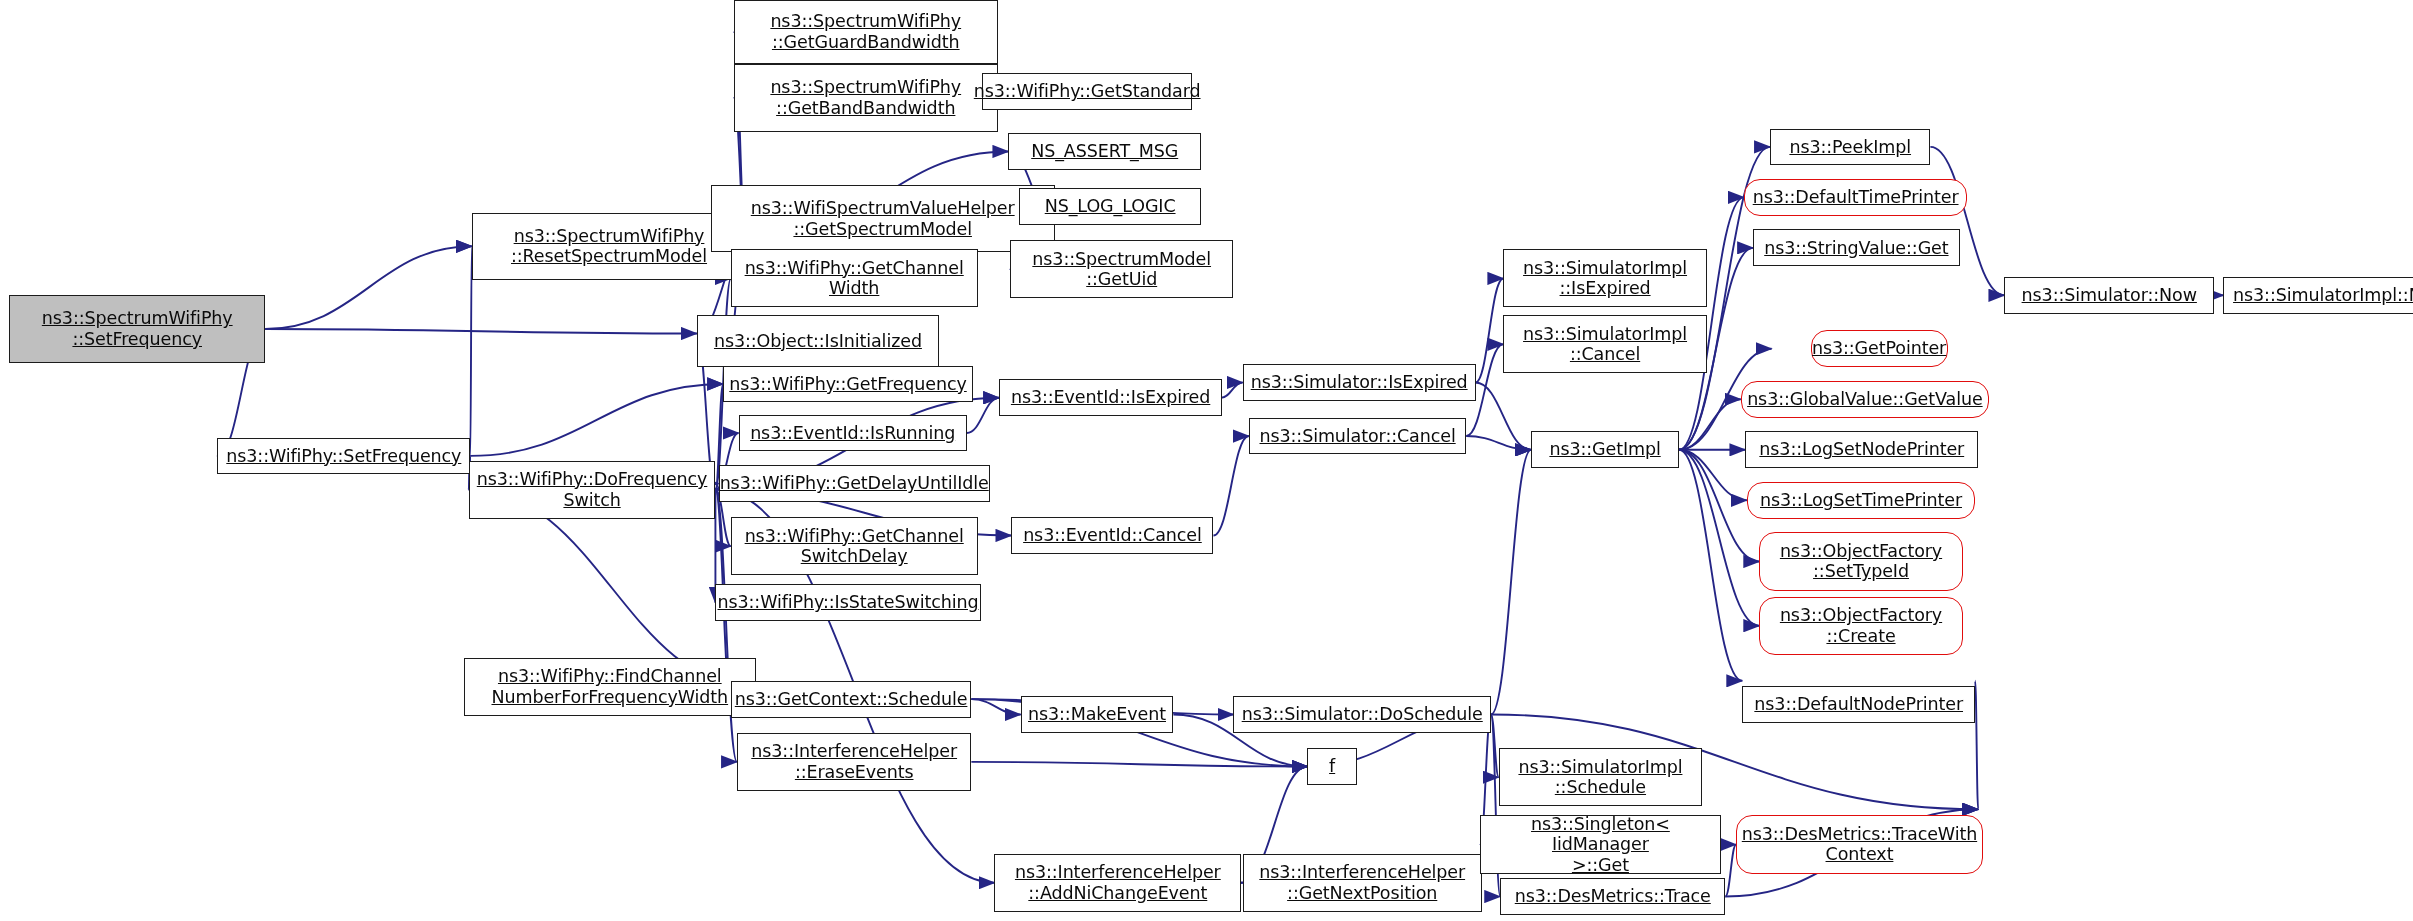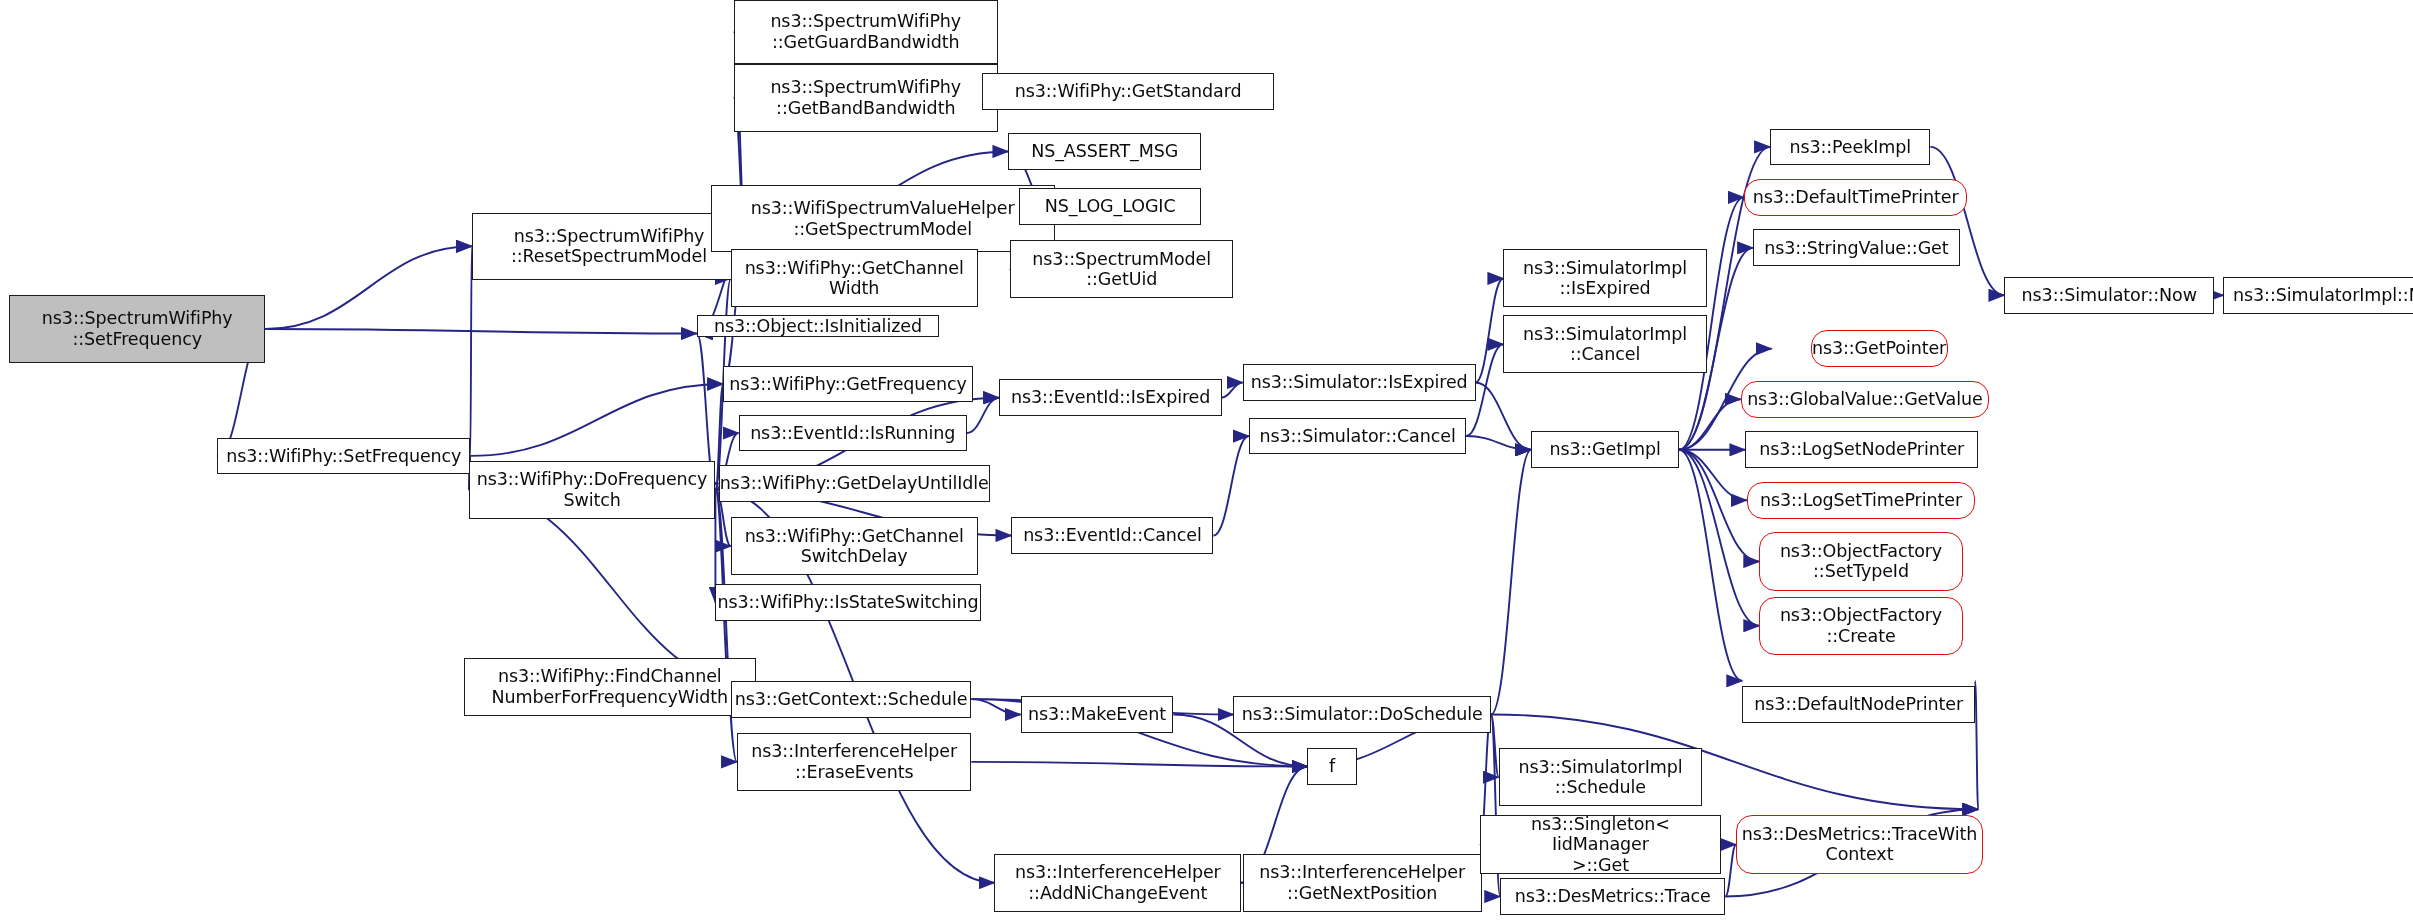--- a/index.html
+++ b/index.html
@@ -33,20 +33,21 @@
     color: #0b0b0b;
     font-size: 17.5px;
     line-height: 1.18;
     display: flex;
     align-items: center;
     justify-content: center;
     text-align: center;
     padding: 1px 5px;
     white-space: pre-line;
     letter-spacing: -0.1px;
+    text-decoration: underline;
   }
   .node.root {
     background: #bfbfbf;
     border-color: #1c1c1c;
   }
   .node.redbox {
     border-color: #e10d0d;
     border-radius: 16px;
   }
 </style>
@@ -130,30 +131,30 @@
       </g>
   </svg>
 <div class="node root" style="left: 9.25112px; top: 295.271px; width: 255.948px; height: 67.3156px;">ns3::SpectrumWifiPhy
 ::SetFrequency</div>
     <div class="node" style="left: 471.807px; top: 212.656px; width: 274.45px; height: 67.3156px;">ns3::SpectrumWifiPhy
 ::ResetSpectrumModel</div>
     <div class="node" style="left: 733.922px; top: 0px; width: 263.657px; height: 64.2558px;">ns3::SpectrumWifiPhy
 ::GetGuardBandwidth</div>
     <div class="node" style="left: 733.922px; top: 64.2558px; width: 263.657px; height: 67.3156px;">ns3::SpectrumWifiPhy
 ::GetBandBandwidth</div>
-    <div class="node" style="left: 982.16px; top: 73.4352px; width: 292px; height: 36.7176px;">ns3::WifiPhy::GetStandard</div>
+    <div class="node" style="left: 982.16px; top: 73.4352px; width: 210px; height: 36.7176px;">ns3::WifiPhy::GetStandard</div>
     <div class="node" style="left: 1008.37px; top: 133.101px; width: 192.732px; height: 36.7176px;">NS_ASSERT_MSG</div>
     <div class="node" style="left: 710.794px; top: 185.118px; width: 343.833px; height: 67.3156px;">ns3::WifiSpectrumValueHelper
 ::GetSpectrumModel</div>
     <div class="node" style="left: 1019.16px; top: 188.178px; width: 181.939px; height: 36.7176px;">NS_LOG_LOGIC</div>
     <div class="node" style="left: 1009.91px; top: 240.194px; width: 223.569px; height: 58.1362px;">ns3::SpectrumModel
 ::GetUid</div>
     <div class="node" style="left: 730.838px; top: 249.374px; width: 246.696px; height: 58.1362px;">ns3::WifiPhy::GetChannel
 Width</div>
-    <div class="node" style="left: 696.918px; top: 315.159px; width: 242.071px; height: 22px;">ns3::Object::IsInitialized</div>
+    <div class="node" style="left: 696.918px; top: 315.159px; width: 242.071px; height: 52px;">ns3::Object::IsInitialized</div>
     <div class="node" style="left: 723.129px; top: 365.646px; width: 249.78px; height: 36.7176px;">ns3::WifiPhy::GetFrequency</div>
     <div class="node" style="left: 217.401px; top: 437.551px; width: 252.864px; height: 36.7176px;">ns3::WifiPhy::SetFrequency</div>
     <div class="node" style="left: 468.723px; top: 460.5px; width: 246.696px; height: 58.1362px;">ns3::WifiPhy::DoFrequency
 Switch</div>
     <div class="node" style="left: 738.548px; top: 414.603px; width: 228.194px; height: 36.7176px;">ns3::EventId::IsRunning</div>
     <div class="node" style="left: 718.504px; top: 465.09px; width: 271.366px; height: 36.7176px;">ns3::WifiPhy::GetDelayUntilIdle</div>
     <div class="node" style="left: 730.838px; top: 517.106px; width: 246.696px; height: 58.1362px;">ns3::WifiPhy::GetChannel
 SwitchDelay</div>
     <div class="node" style="left: 715.42px; top: 584.422px; width: 265.199px; height: 36.7176px;">ns3::WifiPhy::IsStateSwitching</div>
     <div class="node" style="left: 464.098px; top: 657.857px; width: 291.41px; height: 58.1362px;">ns3::WifiPhy::FindChannel

